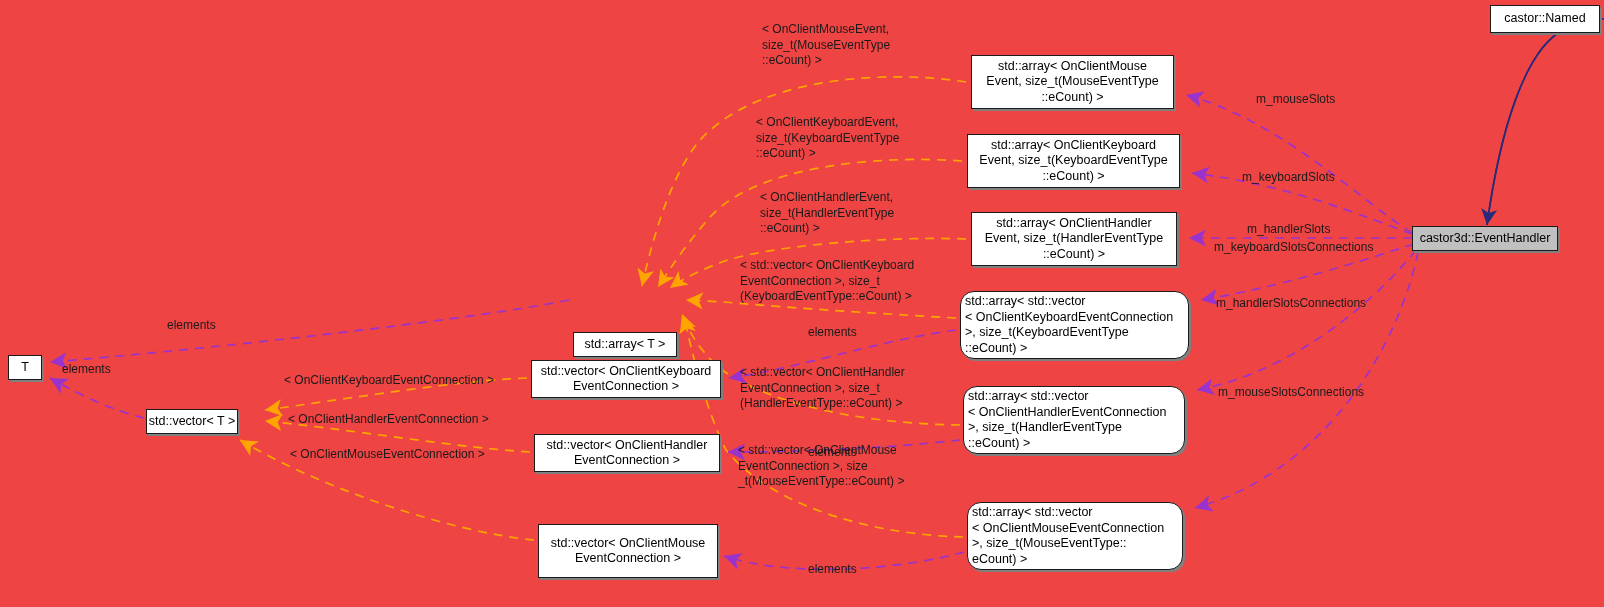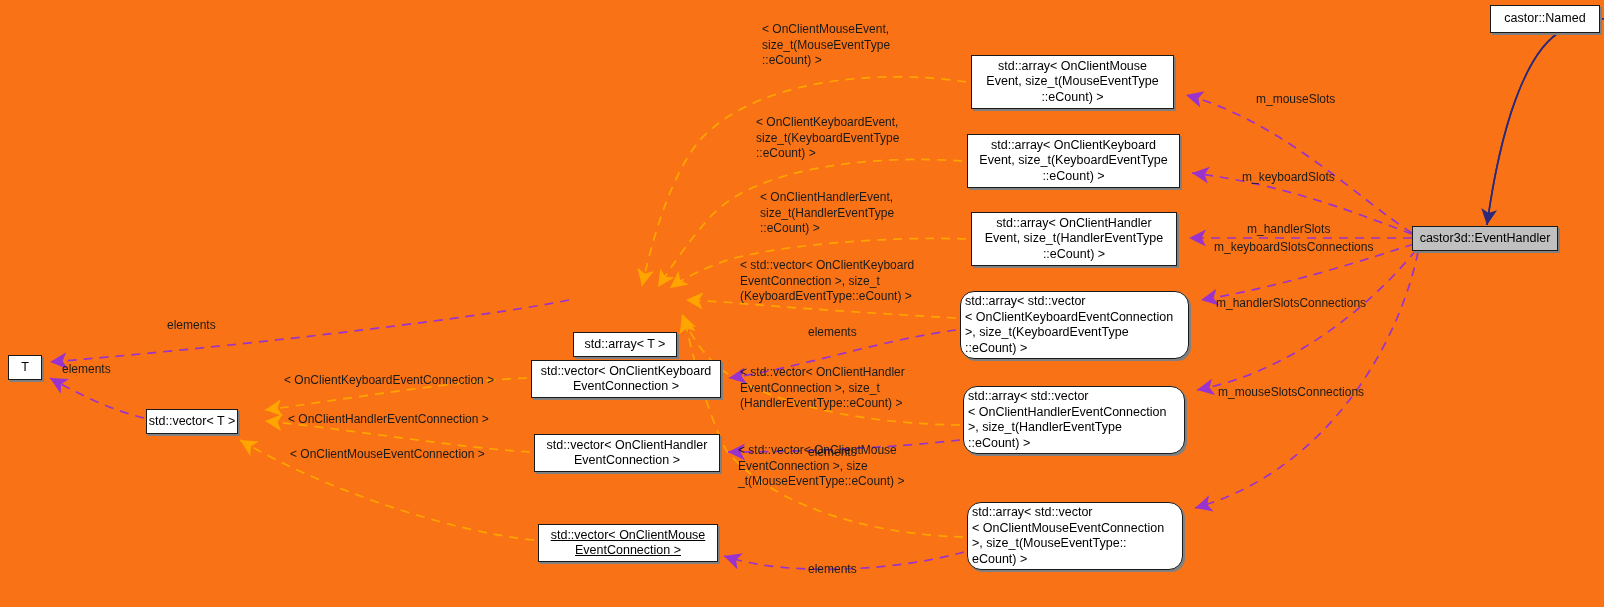--- a/index.html
+++ b/index.html
@@ -4,21 +4,21 @@
 <style>
   html, body {
     margin: 0;
     padding: 0;
     background: #ffffff;
   }
   #diagram {
     position: relative;
     width: 1604px;
     height: 607px;
-    background: #f97316;
+    background: #ef4444;
     font-family: "Liberation Sans", sans-serif;
     overflow: hidden;
   }
   #edges {
     position: absolute;
     left: 0;
     top: 0;
     width: 1604px;
     height: 607px;
     pointer-events: none;
@@ -173,21 +173,21 @@
 &lt; OnClientMouseEventConnection
 &gt;, size_t(MouseEventType::
 eCount) &gt;</div>
       <div class="node" style="left: 573px; top: 288px; width: 104px; height: 25px; margin-top: 44px;">std::array&lt; T &gt;</div>
       <div class="node" style="left: 146px; top: 409px; width: 92px; height: 25px;">std::vector&lt; T &gt;</div>
       <div class="node" style="left: 8px; top: 355px; width: 34px; height: 25px;">T</div>
       <div class="node" style="left: 531px; top: 360px; width: 190px; height: 38px;">std::vector&lt; OnClientKeyboard
 EventConnection &gt;</div>
       <div class="node" style="left: 534px; top: 434px; width: 186px; height: 38px;">std::vector&lt; OnClientHandler
 EventConnection &gt;</div>
-      <div class="node" style="left: 538px; top: 524px; width: 180px; height: 38px; text-decoration: underline;">std::vector&lt; OnClientMouse
+      <div class="node" style="left: 538px; top: 524px; width: 180px; height: 54px;">std::vector&lt; OnClientMouse
 EventConnection &gt;</div>
     </div>
   <div id="label-layer">
       <div class="edge-label" style="left: 762px; top: 22px; width: 180px;">&lt; OnClientMouseEvent,
 size_t(MouseEventType
 ::eCount) &gt;</div>
       <div class="edge-label" style="left: 756px; top: 115px; width: 190px;">&lt; OnClientKeyboardEvent,
 size_t(KeyboardEventType
 ::eCount) &gt;</div>
       <div class="edge-label" style="left: 760px; top: 190px; width: 184px;">&lt; OnClientHandlerEvent,

